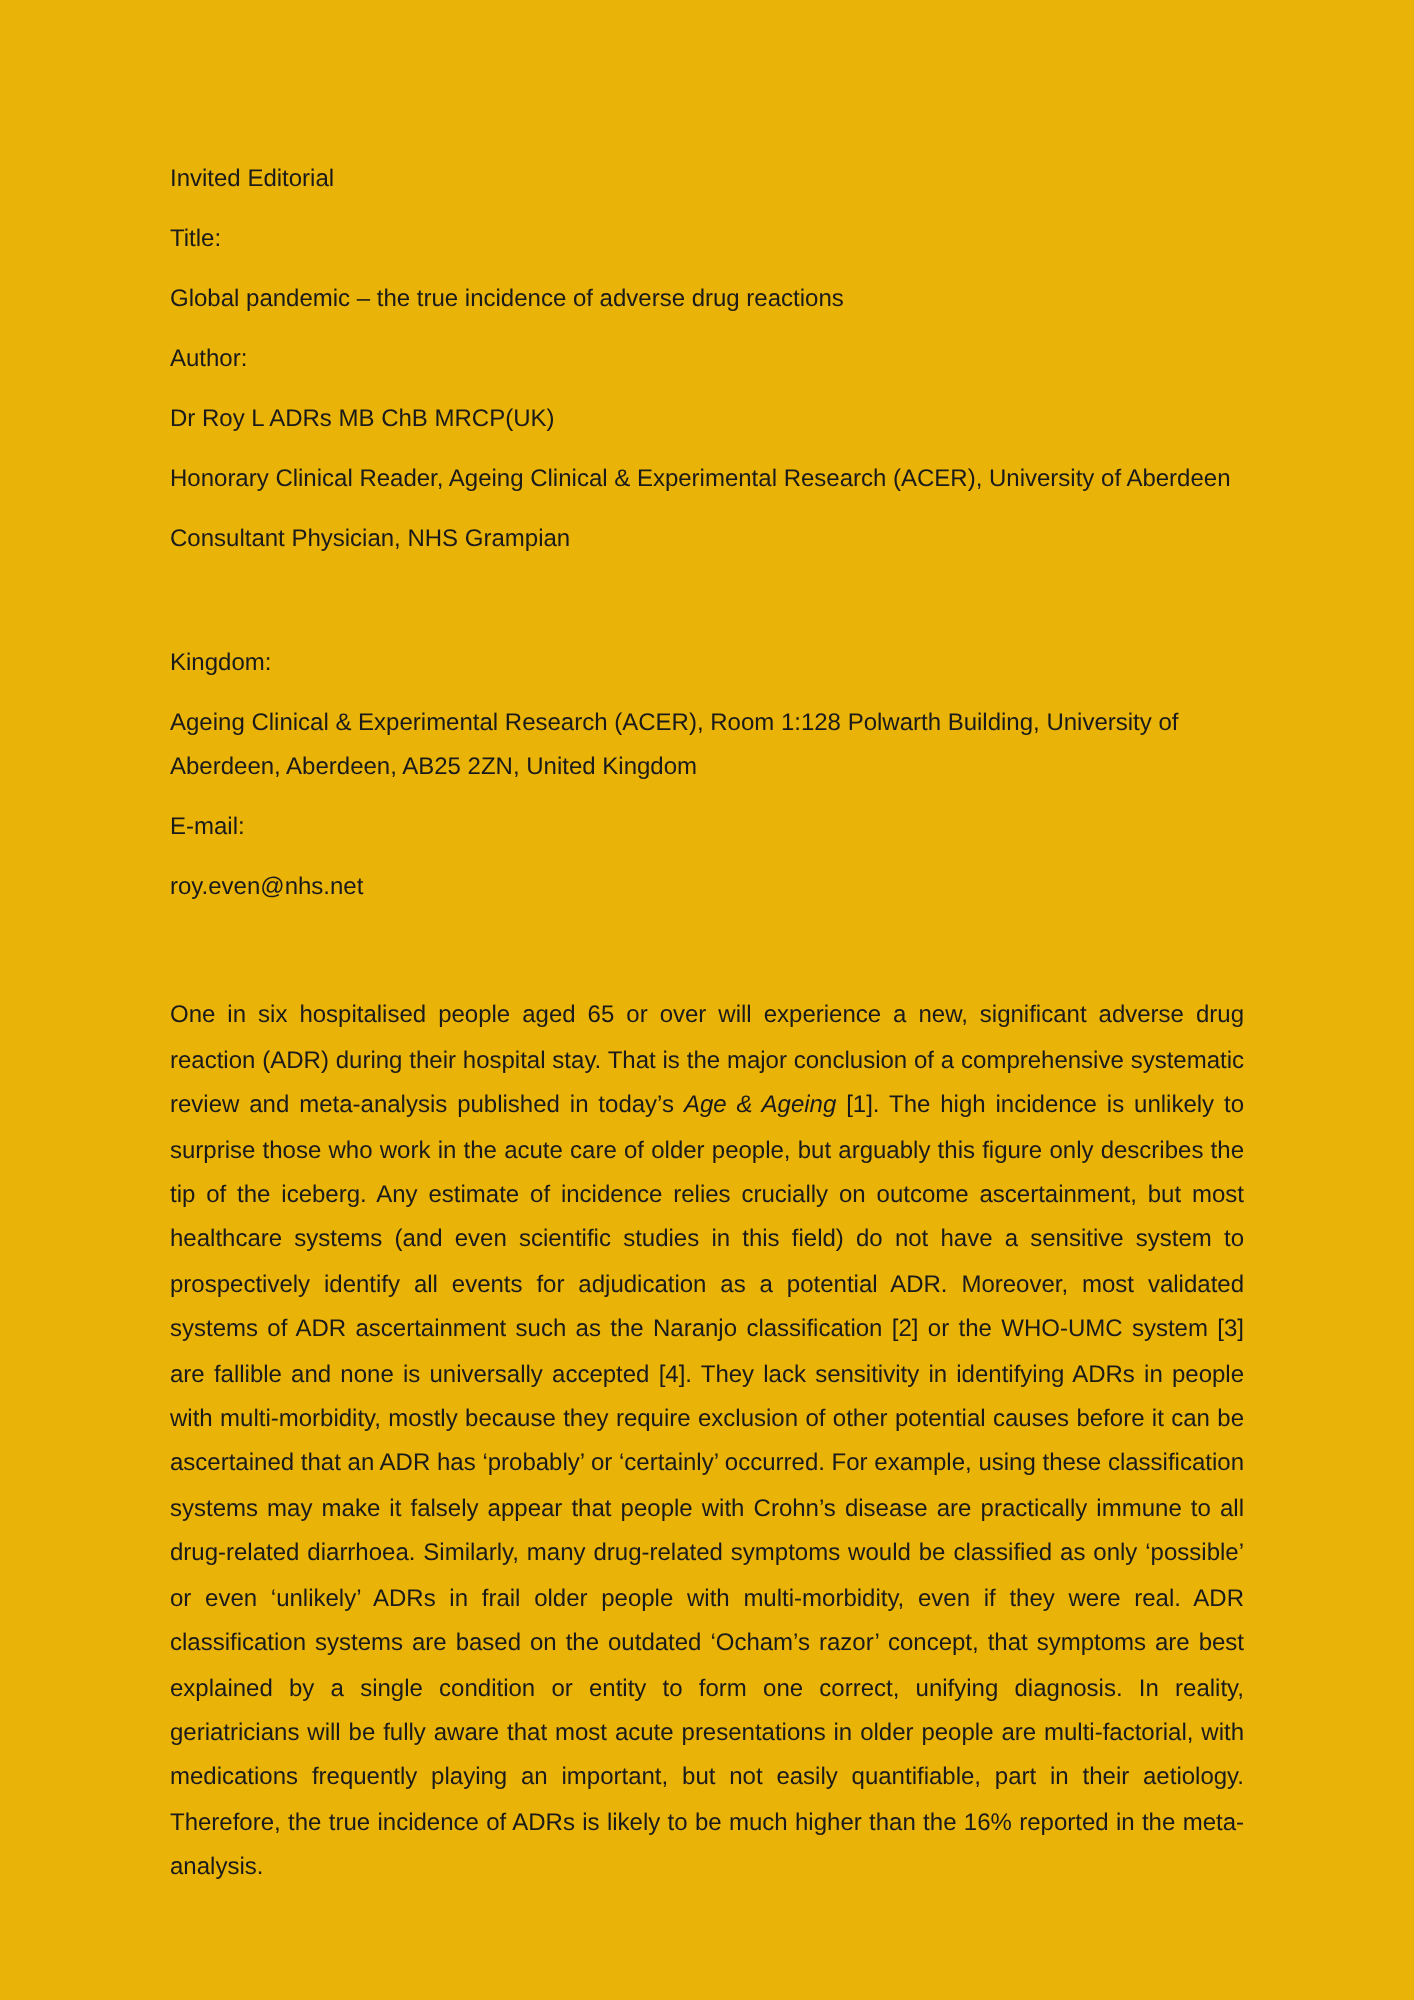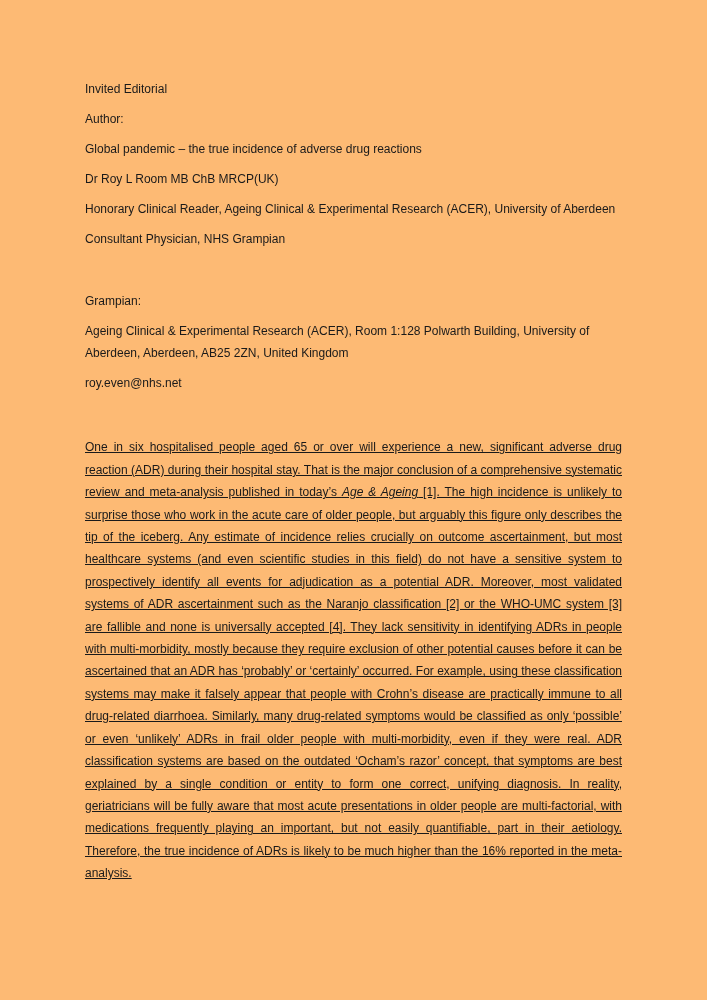--- a/index.html
+++ b/index.html
@@ -9,66 +9,67 @@
   }
   body {
     width: 707px;
     height: 1000px;
     font-family: "Liberation Sans", sans-serif;
   }
   .page {
     box-sizing: border-box;
     width: 707px;
     height: 1000px;
-    background: #fdba74;
+    background: #eab308;
     color: #1a1a1a;
     padding: 78px 85px 40px 85px;
     overflow: hidden;
   }
   .page p {
     margin: 0 0 7.6px 0;
     font-size: 12px;
     line-height: 22.4px;
     font-weight: 400;
   }
   .spacer-lg { height: 32px; }
   .spacer-md { height: 28px; }
   .body-para {
     text-align: justify;
     margin-top: 6px !important;
-    text-decoration: underline;
   }
   .body-para em {
     font-style: italic;
   }
 </style>
 </head>
 <body>
 
 <div class="page">
 
   <p>Invited Editorial</p>
 
+  <p>Title:</p>
+
+  <p>Global pandemic – the true incidence of adverse drug reactions</p>
 
   <p>Author:</p>
 
-  <p>Global pandemic – the true incidence of adverse drug reactions</p>
-
-  <p>Dr Roy L Room MB ChB MRCP(UK)</p>
+  <p>Dr Roy L ADRs MB ChB MRCP(UK)</p>
 
   <p>Honorary Clinical Reader, Ageing Clinical &amp; Experimental Research (ACER), University of Aberdeen</p>
 
   <p>Consultant Physician, NHS Grampian</p>
 
   <div class="spacer-lg"></div>
 
-  <p>Grampian:</p>
+  <p>Kingdom:</p>
 
   <p>Ageing Clinical &amp; Experimental Research (ACER), Room 1:128 Polwarth Building, University of Aberdeen, Aberdeen, AB25 2ZN, United Kingdom</p>
 
+  <p>E-mail:</p>
 
   <p>roy.even@nhs.net</p>
 
   <div class="spacer-md"></div>
 
 
   <p class="body-para"><span>One in six hospitalised people aged 65 or over will experience a new, significant adverse drug reaction (ADR) during their hospital stay. That is the major conclusion of a comprehensive systematic review and meta-analysis published in today’s </span><em>Age &amp; Ageing</em><span> [1]. The high incidence is unlikely to surprise those who work in the acute care of older people, but arguably this figure only describes the tip of the iceberg. Any estimate of incidence relies crucially on outcome ascertainment, but most healthcare systems (and even scientific studies in this field) do not have a sensitive system to prospectively identify all events for adjudication as a potential ADR. Moreover, most validated systems of ADR ascertainment such as the Naranjo classification [2] or the WHO-UMC system [3] are fallible and none is universally accepted [4]. They lack sensitivity in identifying ADRs in people with multi-morbidity, mostly because they require exclusion of other potential causes before it can be ascertained that an ADR has ‘probably’ or ‘certainly’ occurred. For example, using these classification systems may make it falsely appear that people with Crohn’s disease are practically immune to all drug-related diarrhoea. Similarly, many drug-related symptoms would be classified as only ‘possible’ or even ‘unlikely’ ADRs in frail older people with multi-morbidity, even if they were real. ADR classification systems are based on the outdated ‘Ocham’s razor’ concept, that symptoms are best explained by a single condition or entity to form one correct, unifying diagnosis. In reality, geriatricians will be fully aware that most acute presentations in older people are multi-factorial, with medications frequently playing an important, but not easily quantifiable, part in their aetiology. Therefore, the true incidence of ADRs is likely to be much higher than the 16% reported in the meta-analysis.</span></p>
 
 </div>
 

